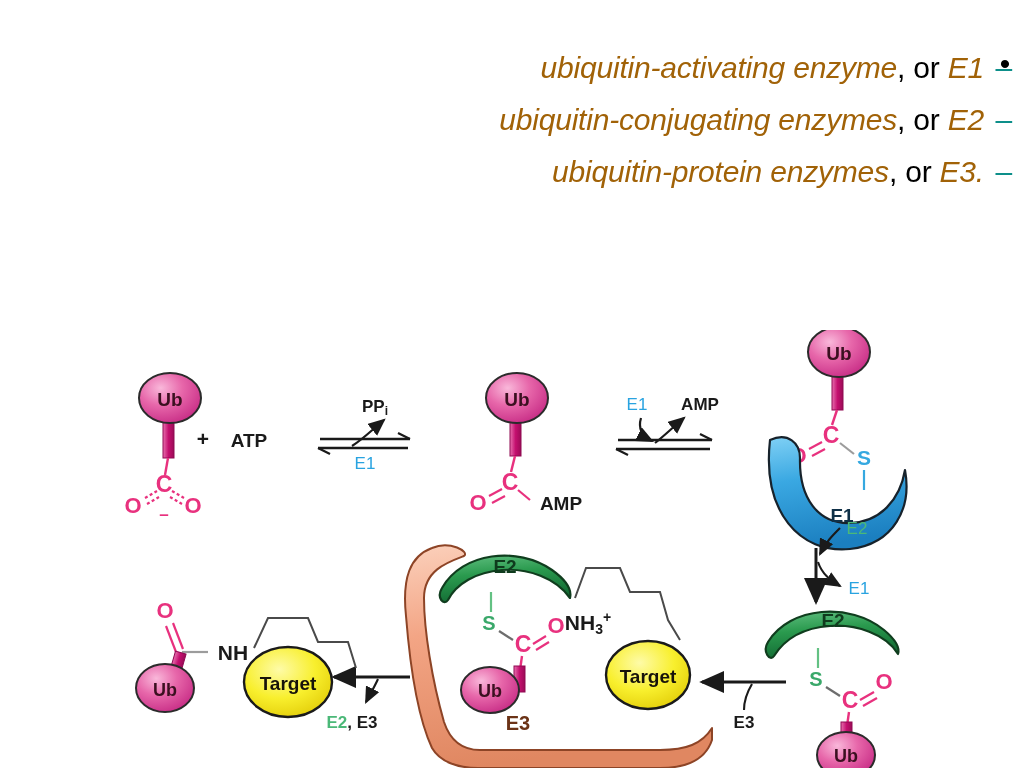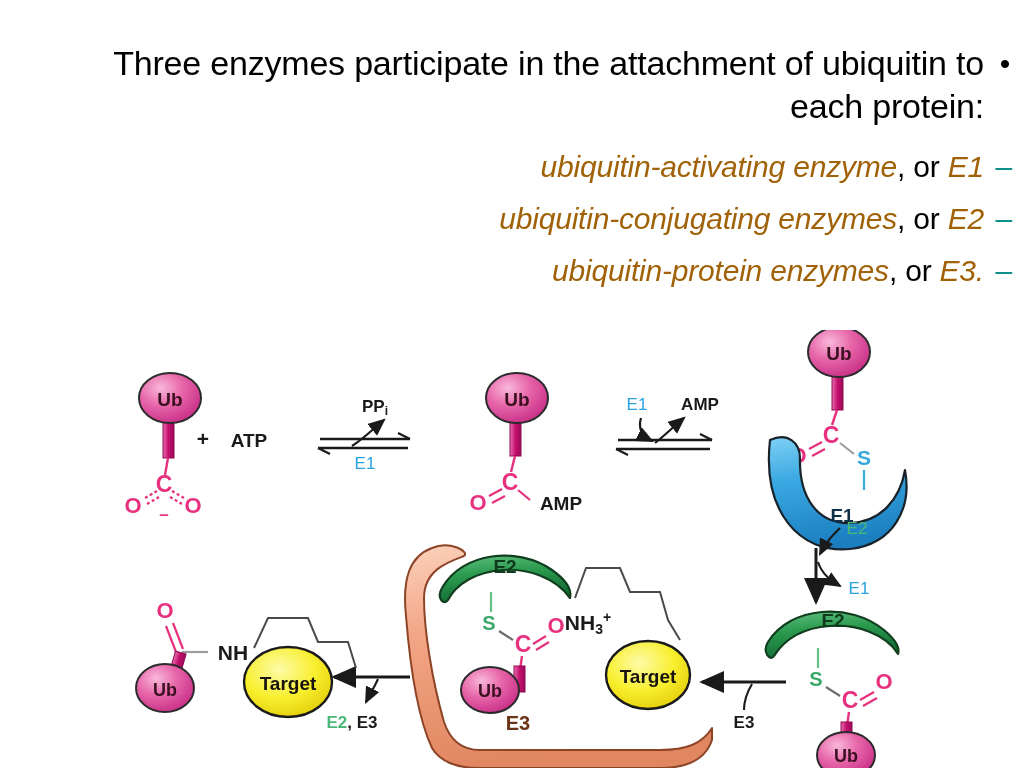--- a/index.html
+++ b/index.html
@@ -72,21 +72,20 @@
   }
   .diagram svg { display: block; }
 </style>
 </head>
 <body>
 
 <div class="text-block">
 
   <div class="main-bullet">
     <span class="bullet-mark">•</span>
-    <span>Three enzymes participate in the attachment of ubiquitin to each protein:</span>
   </div>
 
   <div class="sub-lines">
 
     <div class="sub-line">
       <span class="dash-mark">–</span>
       <span class="ink-teal">ubiquitin-activating enzyme</span><span class="ink-black">, or </span><span class="ink-teal">E1</span>
     </div>
 
     <div class="sub-line">

